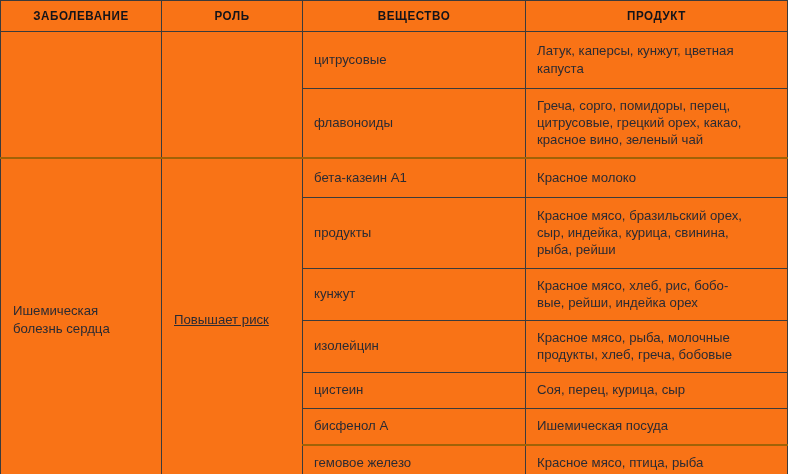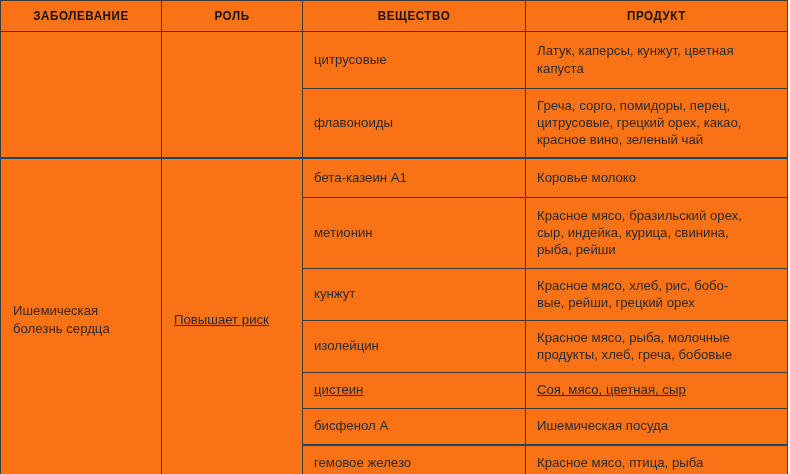--- a/index.html
+++ b/index.html
@@ -80,31 +80,31 @@
   }
   td.disease-cell .cell-text { padding-left: 12px; }
   td.role-cell .cell-text    { padding-left: 12px; text-decoration: underline; }
 
   td.substance-cell .cell-text { padding-left: 11px; }
   td.product-cell   .cell-text { padding-left: 11px; }
 
   
   tr.group-start > td,
   tr.group-start > th {
-    border-top: 2px solid #0c4a6e;
+    border-top: 2px solid #a16207;
   }
 
   
   tr.r-phyto    td { height: 56px; }
   tr.r-flavo    td { height: 68px; }
   tr.r-casein   td { height: 38px; }
   tr.r-methio   td { height: 70px; }
   tr.r-leucine  td { height: 51px; }
   tr.r-isoleu   td { height: 51px; }
-  tr.r-cysteine td { height: 35px; text-decoration: underline; }
+  tr.r-cysteine td { height: 35px; }
   tr.r-bisphen  td { height: 35px; margin-top: 28px; }
   tr.r-heme     td { height: 34px; }
 
   td.disease-cell .cell-text,
   td.role-cell .cell-text {
     padding-top: 0;
     padding-bottom: 0;
   }
 </style>
 </head>
@@ -170,61 +170,61 @@
           <span class="cell-text">Ишемическая
 болезнь сердца</span>
         </td>
         <td class="role-cell" rowspan="7">
           <span class="cell-text">Повышает риск</span>
         </td>
         <td class="substance-cell">
           <span class="cell-text">бета-казеин А1</span>
         </td>
         <td class="product-cell">
-          <span class="cell-text">Коровье молоко</span>
+          <span class="cell-text">Красное молоко</span>
         </td>
       </tr>
 
       <tr class="r-methio">
         <td class="substance-cell">
-          <span class="cell-text">метионин</span>
+          <span class="cell-text">продукты</span>
         </td>
         <td class="product-cell">
           <span class="cell-text">Красное мясо, бразильский орех,
 сыр, индейка, курица, свинина,
 рыба, рейши</span>
         </td>
       </tr>
 
       <tr class="r-leucine">
         <td class="substance-cell">
           <span class="cell-text">кунжут</span>
         </td>
         <td class="product-cell">
           <span class="cell-text">Красное мясо, хлеб, рис, бобо-
-вые, рейши, грецкий орех</span>
+вые, рейши, индейка орех</span>
         </td>
       </tr>
 
       <tr class="r-isoleu">
         <td class="substance-cell">
           <span class="cell-text">изолейцин</span>
         </td>
         <td class="product-cell">
           <span class="cell-text">Красное мясо, рыба, молочные
 продукты, хлеб, греча, бобовые</span>
         </td>
       </tr>
 
       <tr class="r-cysteine">
         <td class="substance-cell">
           <span class="cell-text">цистеин</span>
         </td>
         <td class="product-cell">
-          <span class="cell-text">Соя, мясо, цветная, сыр</span>
+          <span class="cell-text">Соя, перец, курица, сыр</span>
         </td>
       </tr>
 
       <tr class="r-bisphen">
         <td class="substance-cell">
           <span class="cell-text">бисфенол А</span>
         </td>
         <td class="product-cell">
           <span class="cell-text">Ишемическая посуда</span>
         </td>

